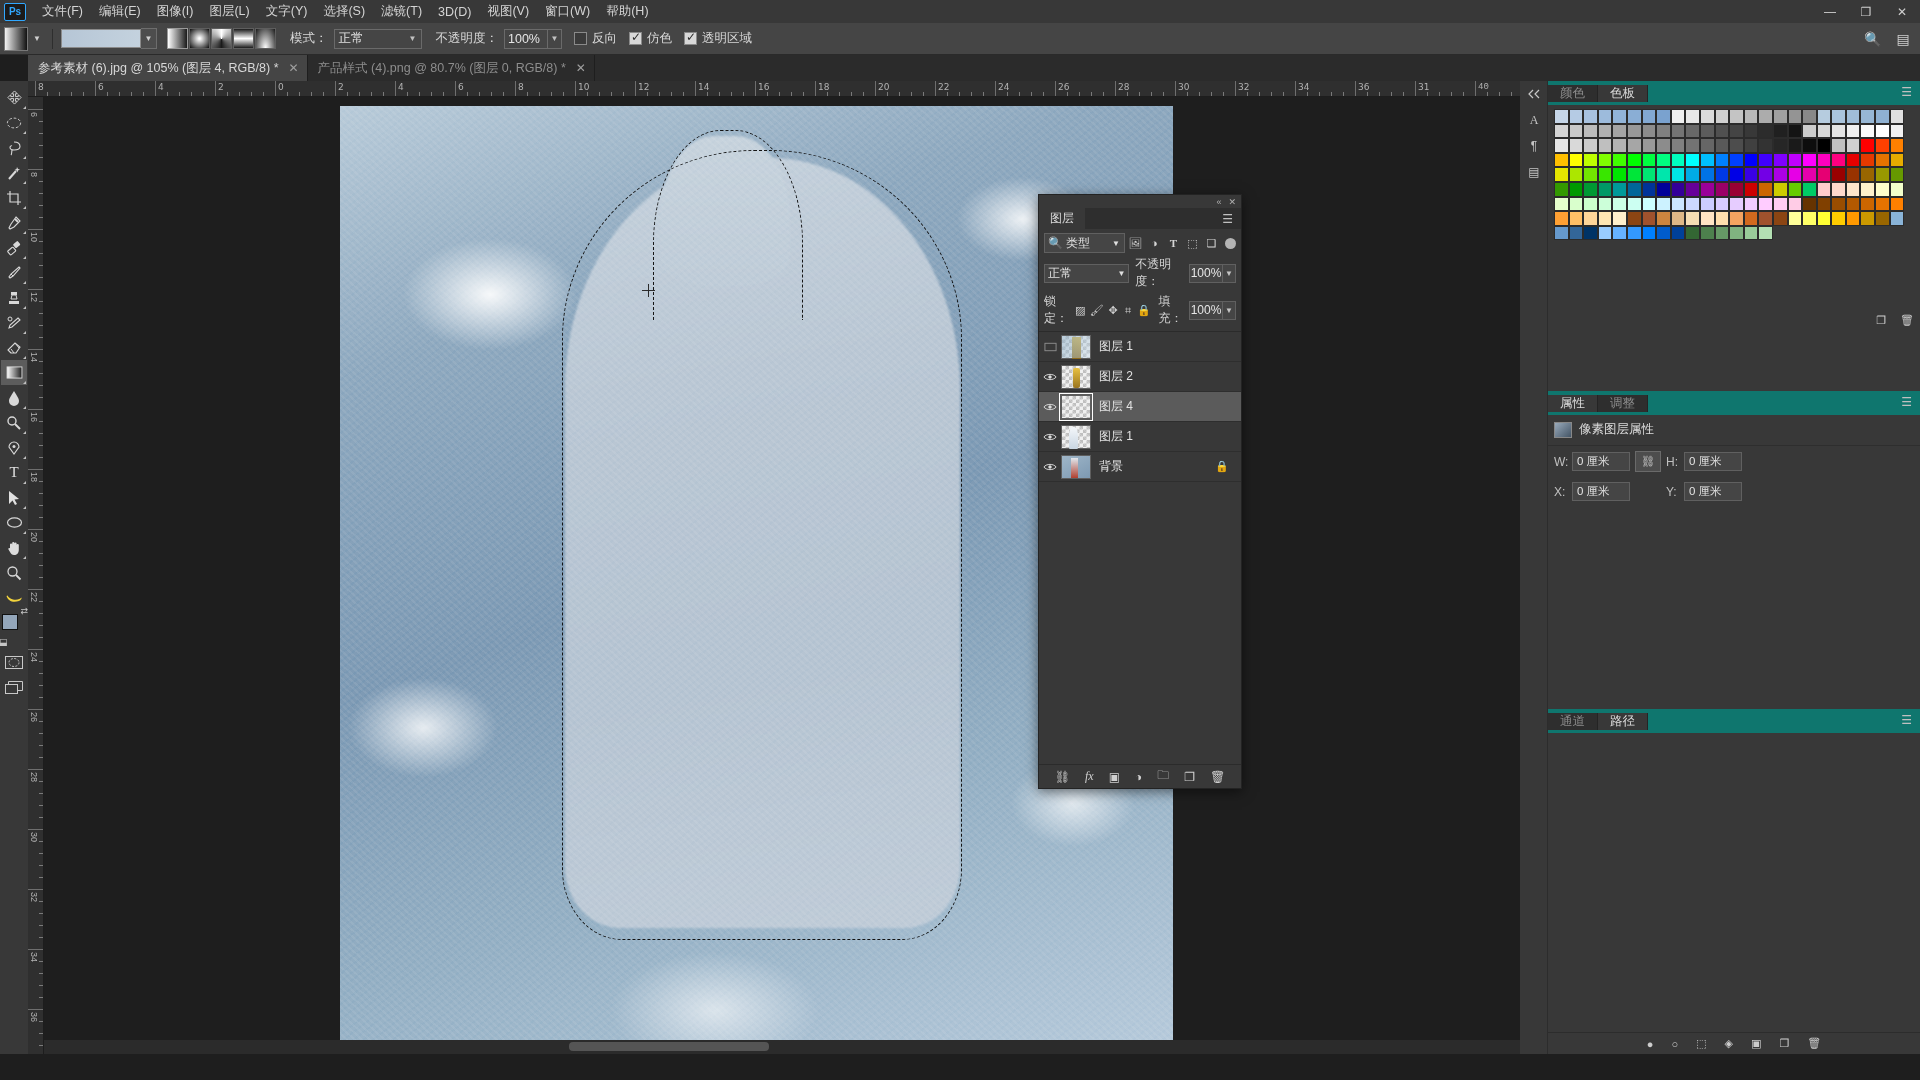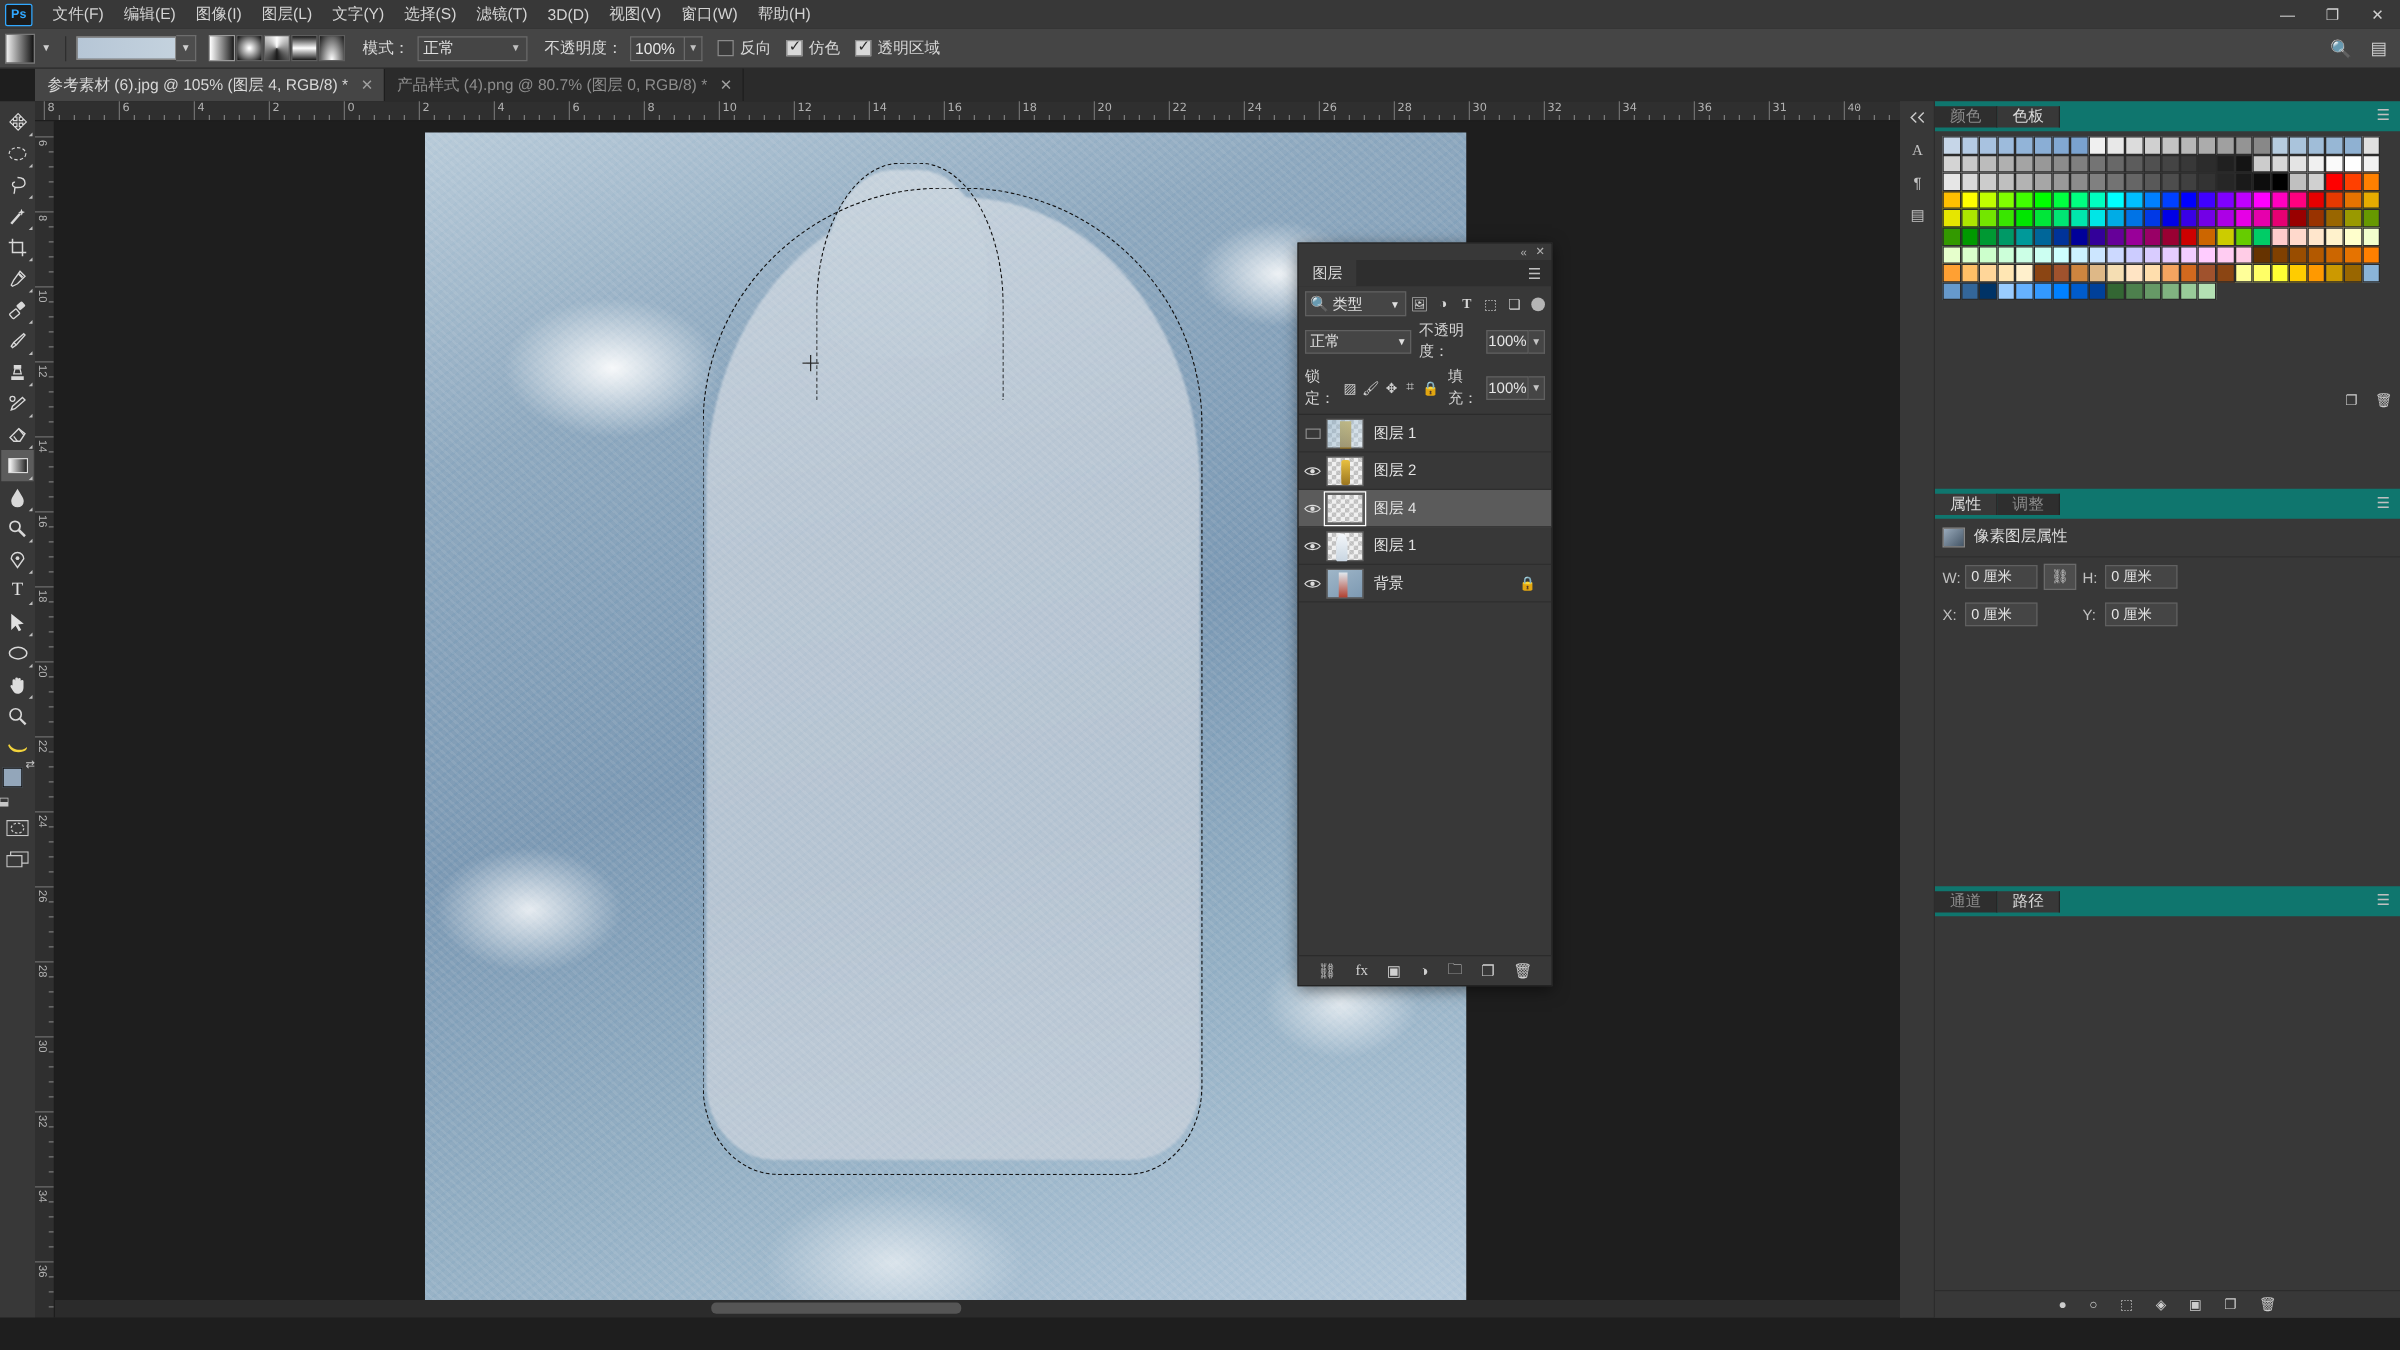--- a/index.html
+++ b/index.html
@@ -908,21 +908,21 @@
         <div class="lyr-thumb" style="background:linear-gradient(150deg,#9fb6c8,#7d99b2);">
           <div style="position:absolute;left:9px;top:2px;width:7px;height:20px;background:linear-gradient(180deg,#e0e8ee,#b04030);"></div>
         </div>
         <span class="lyr-name">背景</span>
         <span class="lyr-lockico">🔒</span>
       </div>
     </div>
 
     <div class="lp-footer">
       <span class="lp-fbtn">⛓</span>
-      <span class="lp-fbtn" style="font-family:'Liberation Serif',serif;">fx</span>
+      <span class="lp-fbtn" style="font-family:'Liberation Serif',serif;font-style:italic;">fx</span>
       <span class="lp-fbtn">▣</span>
       <span class="lp-fbtn">◑</span>
       <span class="lp-fbtn">🗀</span>
       <span class="lp-fbtn">❐</span>
       <span class="lp-fbtn">🗑</span>
     </div>
   </div>
 
   <div class="panel-dock">
 

